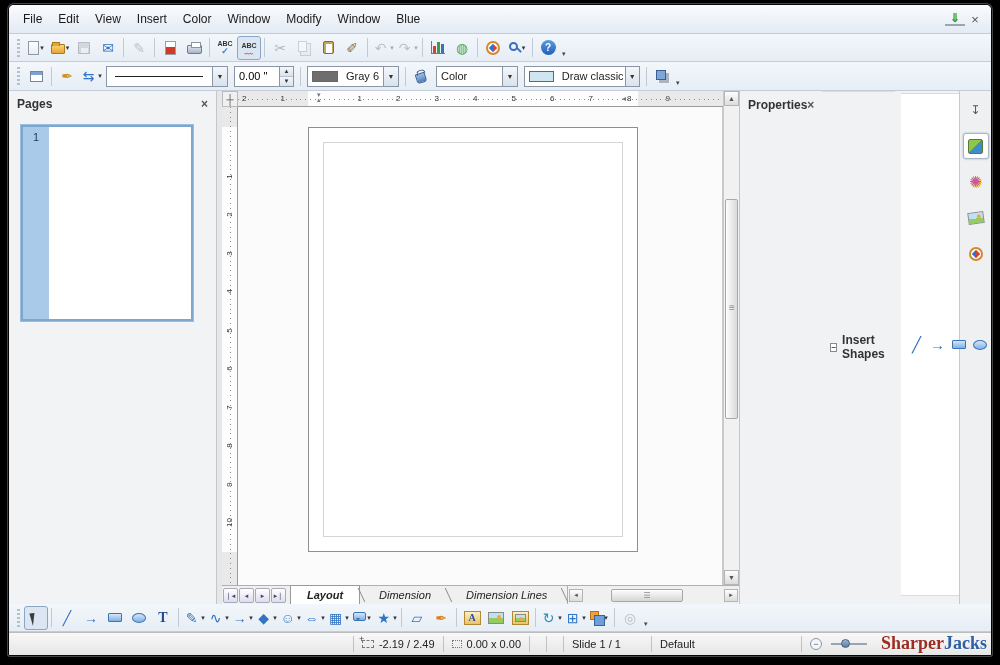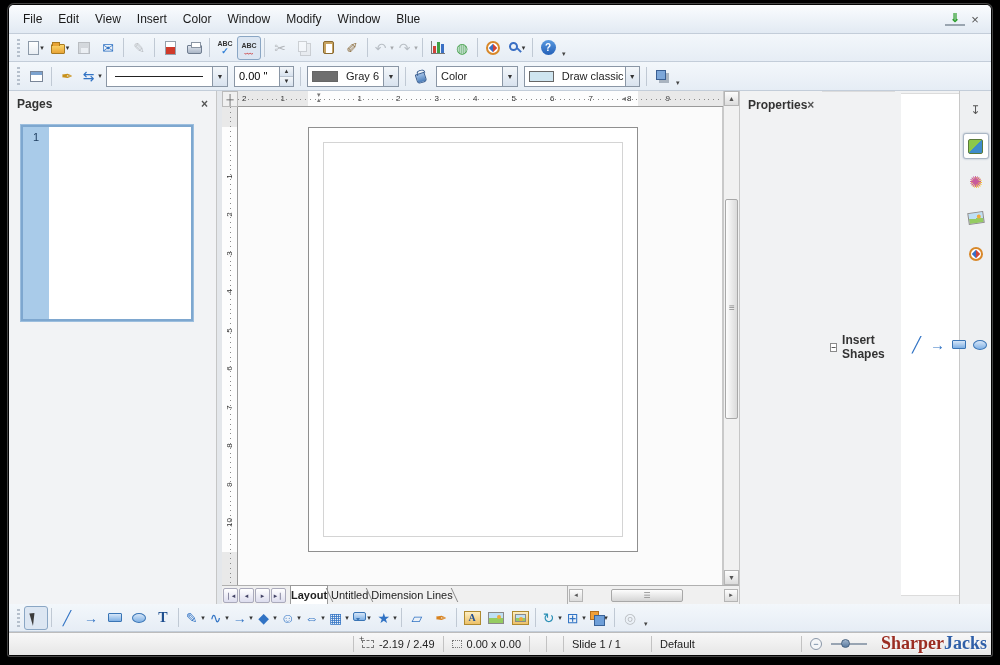--- a/index.html
+++ b/index.html
@@ -143,21 +143,21 @@
   .page { position:absolute; left:70px; top:20px; width:330px; height:425px; background:#fff; border:1px solid #8f8f8f; }
   .pmargin { position:absolute; left:14px; top:14px; right:14px; bottom:14px; border:1px solid #d4d4d4; }
   .vscroll { grid-column:3; grid-row:1 / 3; background:#f1f1f1; border-left:1px solid #c9c9c9; position:relative; }
   .sbtn { position:absolute; left:0; right:0; height:15px; background:linear-gradient(#fdfdfd,#dcdcdc); border:1px solid #b5b5b5; font-size:7px; color:#555; text-align:center; line-height:13px; }
   .sbtn.up { top:0; } .sbtn.down { bottom:0; }
   .vthumb { position:absolute; left:1px; right:1px; top:108px; height:220px; background:linear-gradient(90deg,#fdfdfd,#dadada); border:1px solid #a8a8a8; border-radius:2px; }
   .vthumb::after { content:"≡"; position:absolute; left:3px; top:50%; margin-top:-7px; color:#8a8a8a; font-size:10px; }
 
   .tabrow { grid-column:1 / 4; grid-row:3; background:#f0f0f0; border-top:1px solid #b0b0b0; display:flex; align-items:stretch; font-size:11px; }
   .nb { width:15px; margin:2px 0 1px 1px; border:1px solid #aab; background:linear-gradient(#fff,#dde); border-radius:2px; font-size:7px; color:#446; display:flex; align-items:center; justify-content:center; }
-  .tab { display:flex; align-items:center; padding:0 0; color:#222; position:relative; }
+  .tab { display:flex; align-items:center; padding:0 16px; color:#222; position:relative;font-style:italic; }
   .tab.active { background:#fff; border:1px solid #9a9a9a; border-bottom:none; font-weight:bold; margin-top:-1px; }
   .tabsep { width:1px; background:#8a8a8a; transform:skewX(25deg); margin:2px 1px; }
   .tfill { flex:1; }
   .hsc { display:flex; align-items:center; width:172px; border-left:1px solid #b0b0b0; padding:0 1px; }
   .hsb { width:14px; height:13px; background:linear-gradient(#fdfdfd,#dcdcdc); border:1px solid #b5b5b5; font-size:7px; color:#555; display:flex; align-items:center; justify-content:center; }
   .htrack { flex:1; height:13px; position:relative; }
   .hthumb { position:absolute; left:28px; width:72px; top:0; height:13px; background:linear-gradient(#fdfdfd,#d5d5d5); border:1px solid #a8a8a8; border-radius:2px; color:#8a8a8a; font-size:8px; text-align:center; line-height:11px; }
 
   .props { width:220px; background:#f1f2f3; border-left:1px solid #c6c6c6; display:flex; flex-direction:row; }
   .props .phead { height:28px; }
@@ -423,21 +423,21 @@
         <span class="vthumb"></span>
         <span class="sbtn down">▼</span>
       </div>
       <div class="tabrow">
         <span class="nb">❘◂</span>
         <span class="nb">◂</span>
         <span class="nb">▸</span>
         <span class="nb" style="margin-right:4px">▸❘</span>
         <span class="tab active">Layout</span>
         <span class="tabsep"></span>
-        <span class="tab">Untitled</span>
+        <span class="tab">Dimension</span>
         <span class="tabsep"></span>
         <span class="tab">Dimension Lines</span>
         <span class="tabsep"></span>
         <span class="tfill"></span>
         <span class="hsc">
           <span class="hsb">◂</span>
           <span class="htrack">
               <span class="hthumb">☰</span>
             </span>
           <span class="hsb">▸</span>

